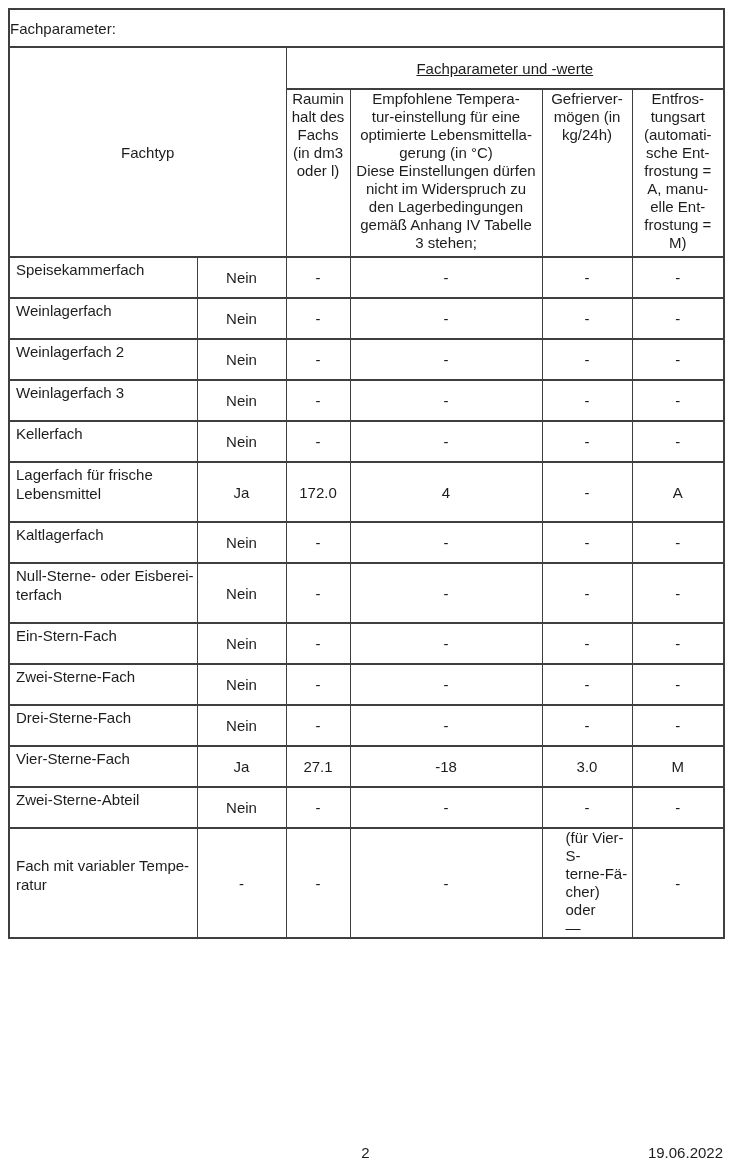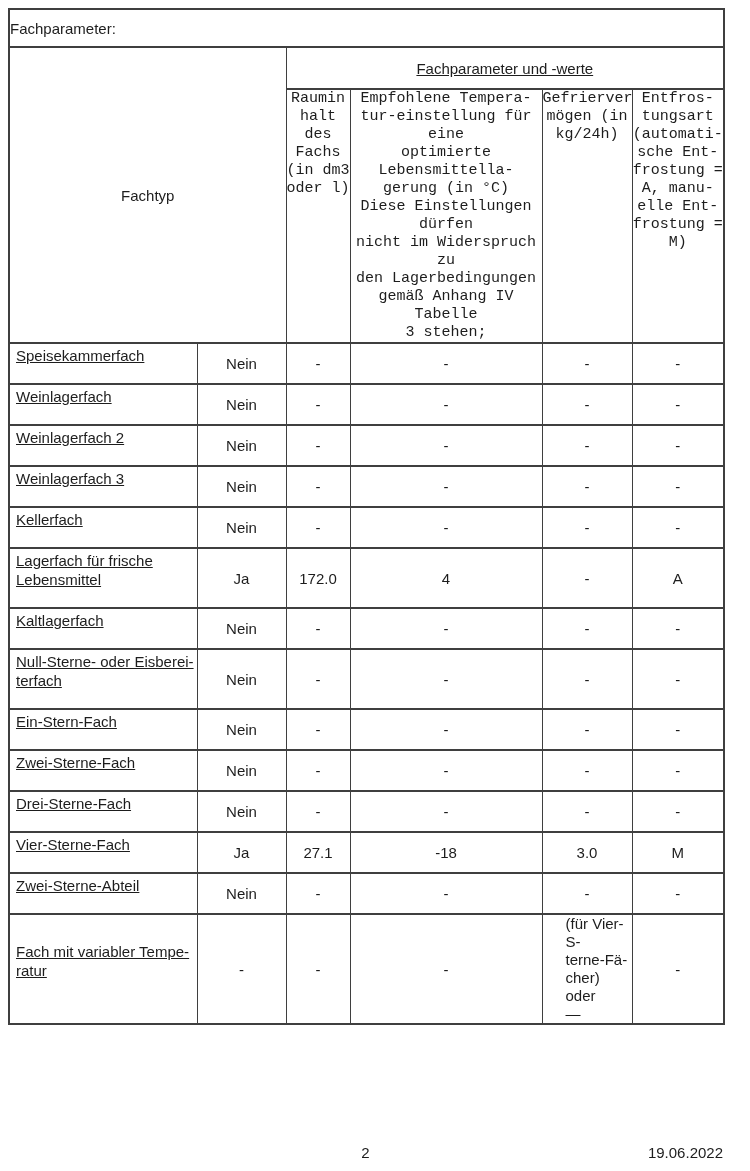--- a/index.html
+++ b/index.html
@@ -51,35 +51,33 @@
     height: 40px;
     text-decoration: underline;
   }
   .subhead {
     height: 166px;
     text-align: center;
     vertical-align: top;
     padding-top: 7px;
     white-space: pre-line;
     line-height: 18px;
-    font-family: Liberation Mono, monospace;
   }
   .fach-table tbody tr { height: 39px; }
   .fach-table tbody tr.h2 { height: 44px; }
   .fach-table tbody tr.h4 { height: 97px; }
   .fach-table tbody td {
     vertical-align: middle;
     text-align: center;
     line-height: 19px;
   }
   .fach-table tbody td.name {
     text-align: left;
     padding: 2px 2px 18px 6px;
     white-space: pre-line;
-    text-decoration: underline;
   }
   .fach-table tbody td.pre-left {
     text-align: left;
     padding-left: 23px;
     white-space: pre-line;
     line-height: 18px;
   }
   .page-footer {
     position: absolute;
     left: 8px;

